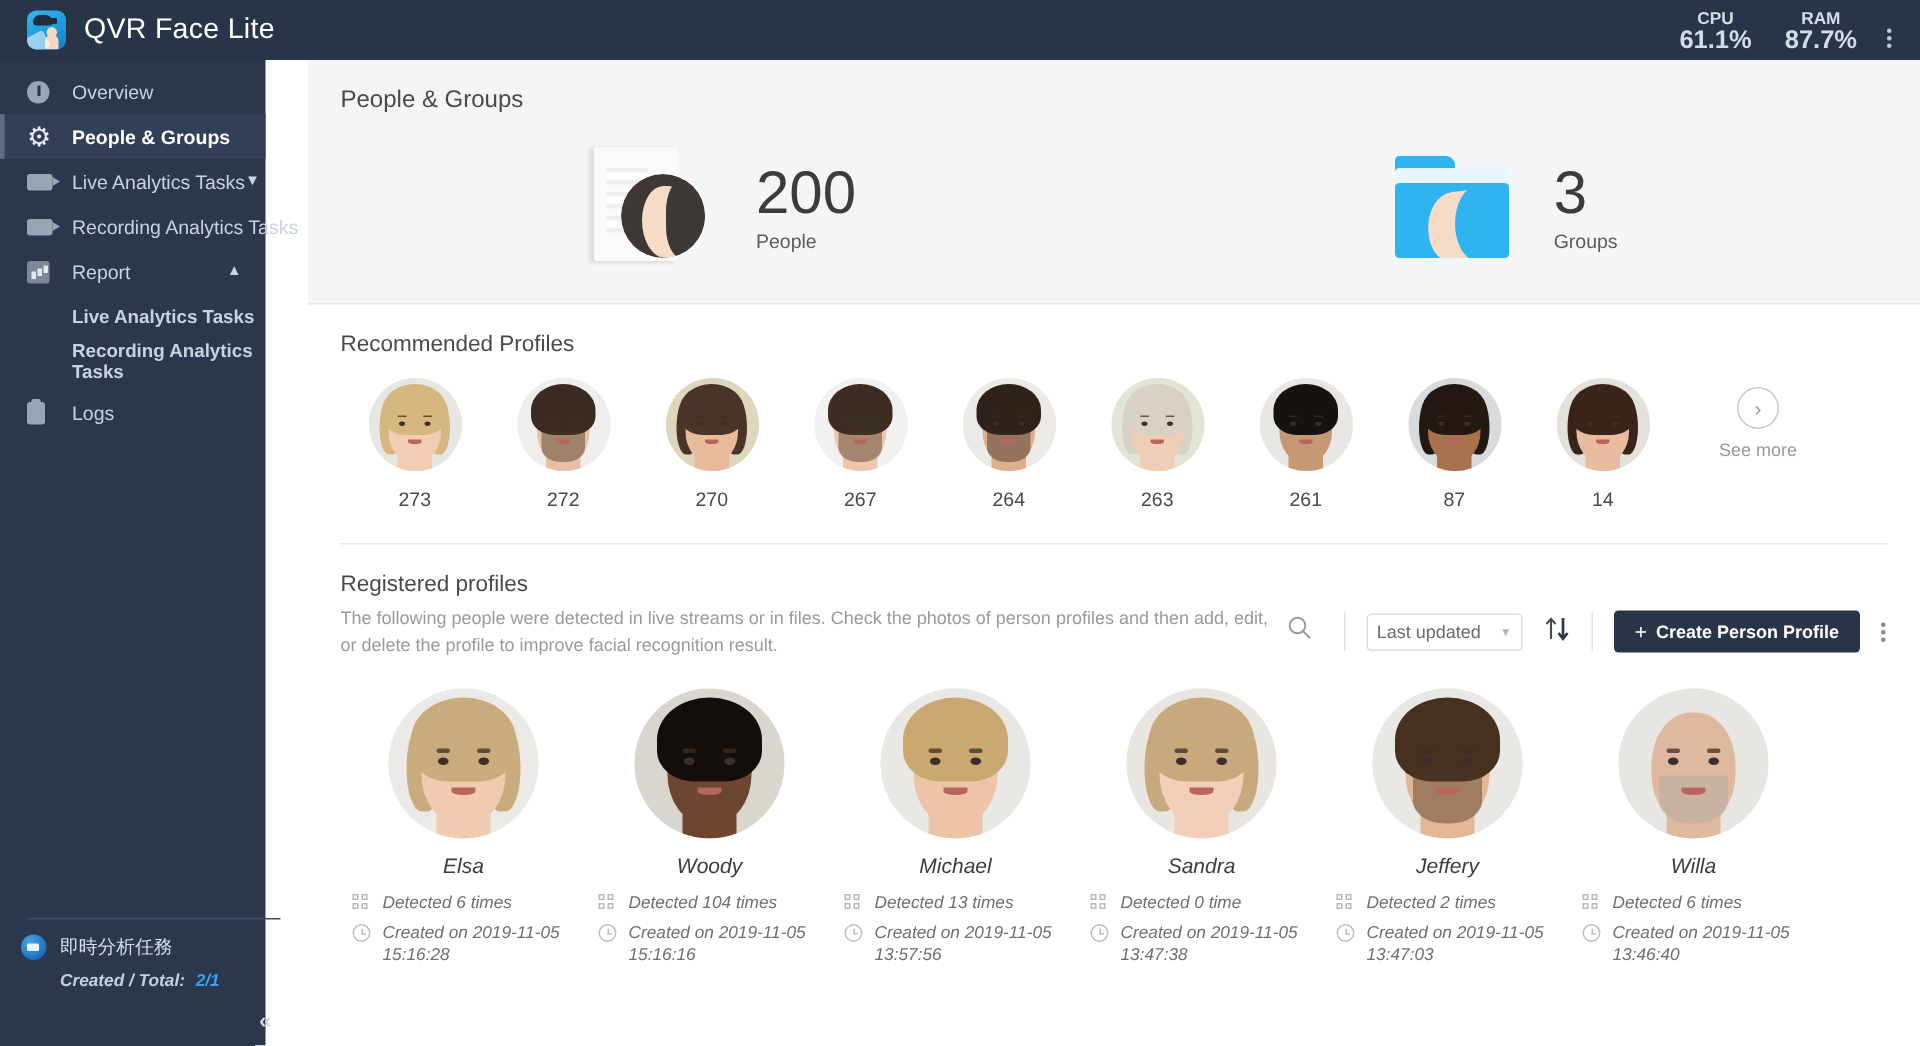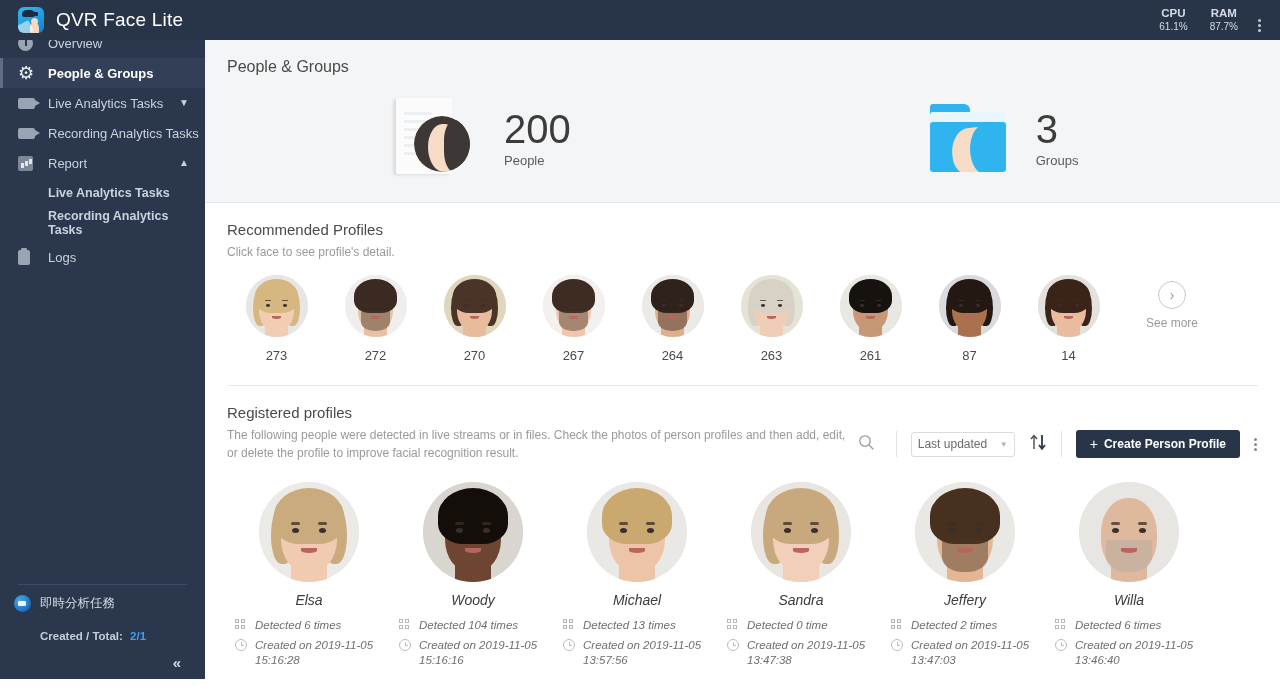--- a/index.html
+++ b/index.html
@@ -41,32 +41,32 @@
     position: absolute; left: -2px; bottom: -2px; width: 16px; height: 12px;
     background: rgba(255,255,255,.55);
     transform: rotate(-28deg); border-radius: 2px;
   }
   .app-title {
     color: #ffffff; font-size: 19px; margin-left: 12px; letter-spacing: .2px;
   }
   .sys-stats { margin-left: auto; display: flex; align-items: flex-end; padding-right: 8px; }
   .stat { text-align: center; margin-left: 22px; }
   .stat .lbl { color: #d6dce6; font-size: 11.5px; line-height: 14px; font-weight: bold; }
-  .stat .val { color: #d6dce6; font-size: 10px; line-height: 14px; font-weight: normal; }
+  .stat .val { color: #d6dce6; font-size: 17px; line-height: 14px; font-weight: bold; }
   .kebab-top {
     margin-left: 20px; margin-right: 10px; width: 4px; cursor: pointer;
   }
   .kebab-top span, .kebab span {
     display: block; width: 3px; height: 3px; border-radius: 50%;
     background: #c3cad6; margin: 2px 0;
   }
 
   
   .sidebar {
-    position: absolute; top: 22px; left: 0; width: 205px; height: 657px;
+    position: absolute; top: 40px; left: 0; width: 177px; height: 657px;
     background: #2b374c; z-index: 20;
   }
   .nav { padding-top: 6px; }
   .nav-item {
     position: relative; display: flex; align-items: center;
     height: 30px; padding-left: 18px; cursor: pointer;
   }
   .nav-item .ic { width: 22px; flex: none; display: flex; align-items: center; }
   .nav-item .tx { color: #c9d2de; font-size: 13px; margin-left: 8px; white-space: nowrap; }
   .nav-item.active { background: #323f56; }
@@ -130,21 +130,21 @@
   }
   .q-ic.cam:after {
     content: ""; position: absolute; left: 3.5px; top: 6px; width: 8px; height: 5px;
     background: #eaf4fd; border-radius: 1px;
   }
   .q-ic.ppl:after {
     content: ""; position: absolute; left: 3px; top: 3px; width: 11px; height: 11px;
     background: #dff0fb; border-radius: 50% 50% 50% 10%;
   }
   .q-title { color: #d7dde7; font-size: 12.5px; margin-left: 9px; }
-  .q-line { margin-left: 26px; margin-top: 18px; font-size: 11.5px; }
+  .q-line { margin-left: 26px; margin-top: 8px; font-size: 11.5px; font-style: italic; }
   .q-line .k { color: #c5cedb; font-weight: bold; }
   .q-line .v { color: #3aa0ef; font-weight: bold; margin-left: 4px; }
   .q-line .v.big { font-size: 13px; }
   .collapse {
     text-align: right; color: #d0d7e2; font-size: 15px; padding-right: 12px;
     cursor: pointer; letter-spacing: -2px; font-weight: bold;
   }
 
   
   .main {
@@ -477,21 +477,20 @@
             <div class="stat-num">3</div>
             <div class="stat-cap">Groups</div>
           </div>
         </div>
 
       </div>
     </div>
 
     <div class="section">
       <div class="sec-title">Recommended Profiles</div>
-      <div class="sec-sub">Click face to see profile's detail.</div>
       <div class="rec-row" id="rec-row">
           <div class="rec-item">
             <div class="rec-avatar">
               <div class="face-av">
                 <div class="bg" style="background:#e8e6e2"></div>
                 <div class="neck" style="background:#f2cdb4"></div>
                 <div class="hairL" style="background:#d6b780"></div>
                 <div class="hairR" style="background:#d6b780"></div>
                 <div class="head" style="background:#f2cdb4"></div>
                 <div class="hair" style="background:#d6b780"></div>

